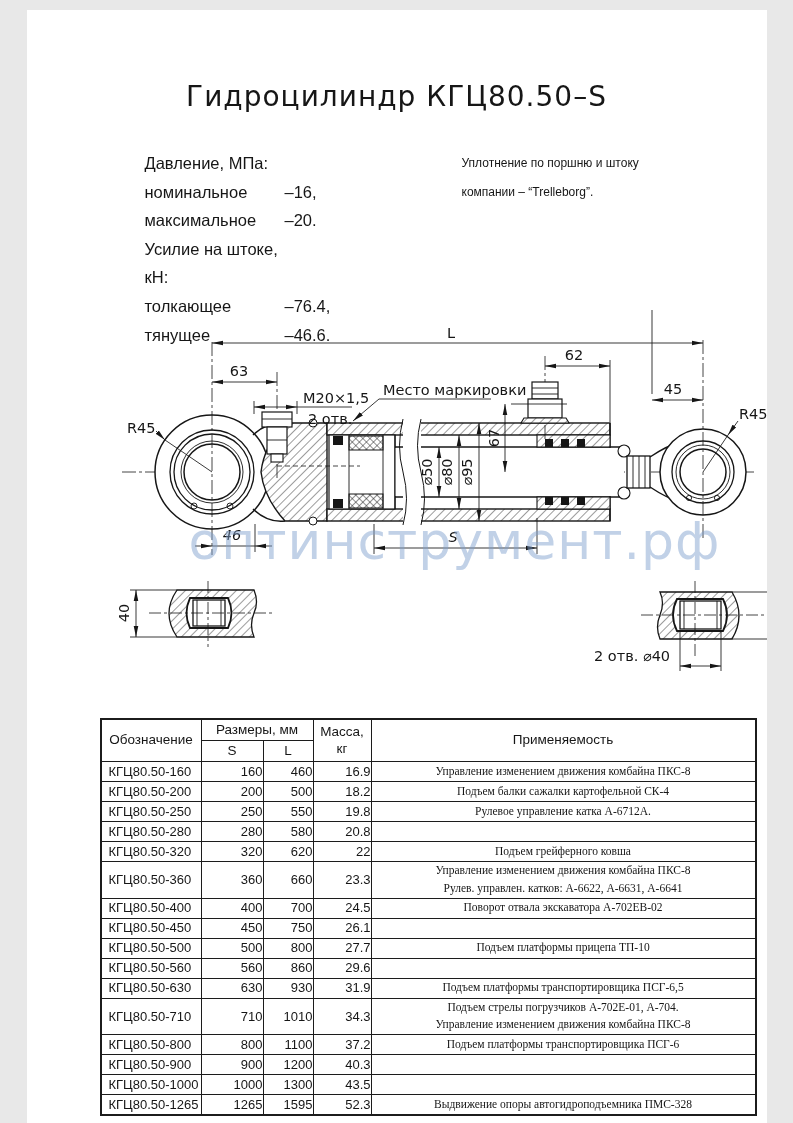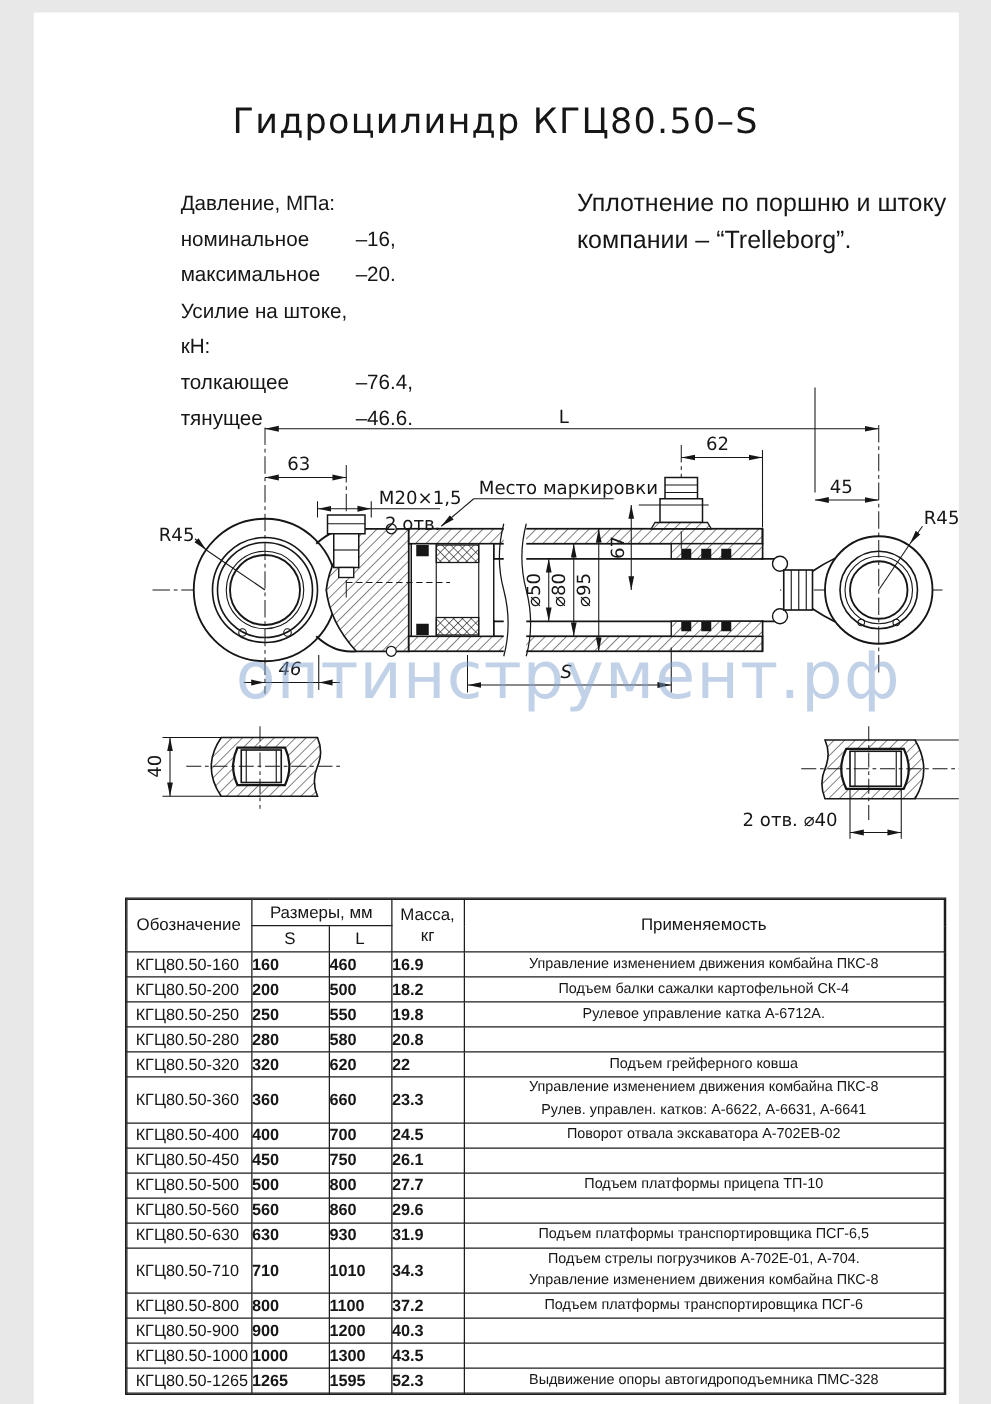--- a/index.html
+++ b/index.html
@@ -3,34 +3,34 @@
 <meta charset="utf-8">
 <style>
   html,body{margin:0;padding:0;background:#e8e8e8;}
   .page{position:relative;width:740px;height:1123px;background:#ffffff;margin:10px auto;overflow:hidden;
         font-family:"Liberation Sans",sans-serif;color:#161616;}
   .title{position:absolute;top:70px;left:0;width:100%;text-align:center;
          font-size:28px;letter-spacing:1px;font-family:"DejaVu Sans",sans-serif;}
   .specs{position:absolute;left:118px;top:139px;font-size:16.5px;line-height:28.6px;}
   .specs .row{display:flex;align-items:center;}
   .specs .lab{width:140px;}
-  .note{position:absolute;left:435px;top:139px;font-size:20px;line-height:28.6px;}
+  .note{position:absolute;left:435px;top:139px;font-size:12px;line-height:28.6px;}
   .watermark{position:absolute;left:162px;top:501px;font-size:52px;letter-spacing:1px;
              color:rgba(125,158,205,0.48);font-family:"DejaVu Sans",sans-serif;white-space:nowrap;
              pointer-events:none;}
   svg text{font-family:"DejaVu Sans",sans-serif;font-size:14.5px;fill:#161616;}
   svg .it{font-style:italic;}
   
   .tbl{position:absolute;left:74px;top:709px;border-collapse:collapse;table-layout:fixed;width:654px;padding-left:24px;}
   .tbl td,.tbl th{border:1px solid #1c1c1c;font-weight:normal;padding:0;vertical-align:middle;
                   font-size:13px;line-height:1.2;}
   .tbl th{font-size:13.5px;}
   .tbl .name{text-align:left;padding-left:7px;height:19px;white-space:nowrap;}
-  .tbl .num{text-align:left;font-weight:bold;}
-  .tbl .app{text-align:center;font-size:11.5px;line-height:1.55;white-space:pre-line;}
+  .tbl .num{text-align:right;}
+  .tbl .app{text-align:center;font-size:11.5px;line-height:1.55;white-space:pre-line;font-family:Liberation Serif, serif;}
   .tbl .hd{height:20px;text-align:center;}
   .tbl .mass{white-space:pre-line;text-align:center;}
   .outer{outline:1.5px solid #1c1c1c;}
 </style>
 </head>
 <body>
 
 <div class="page">
 
   <div class="title">Гидроцилиндр КГЦ80.50–S</div>

